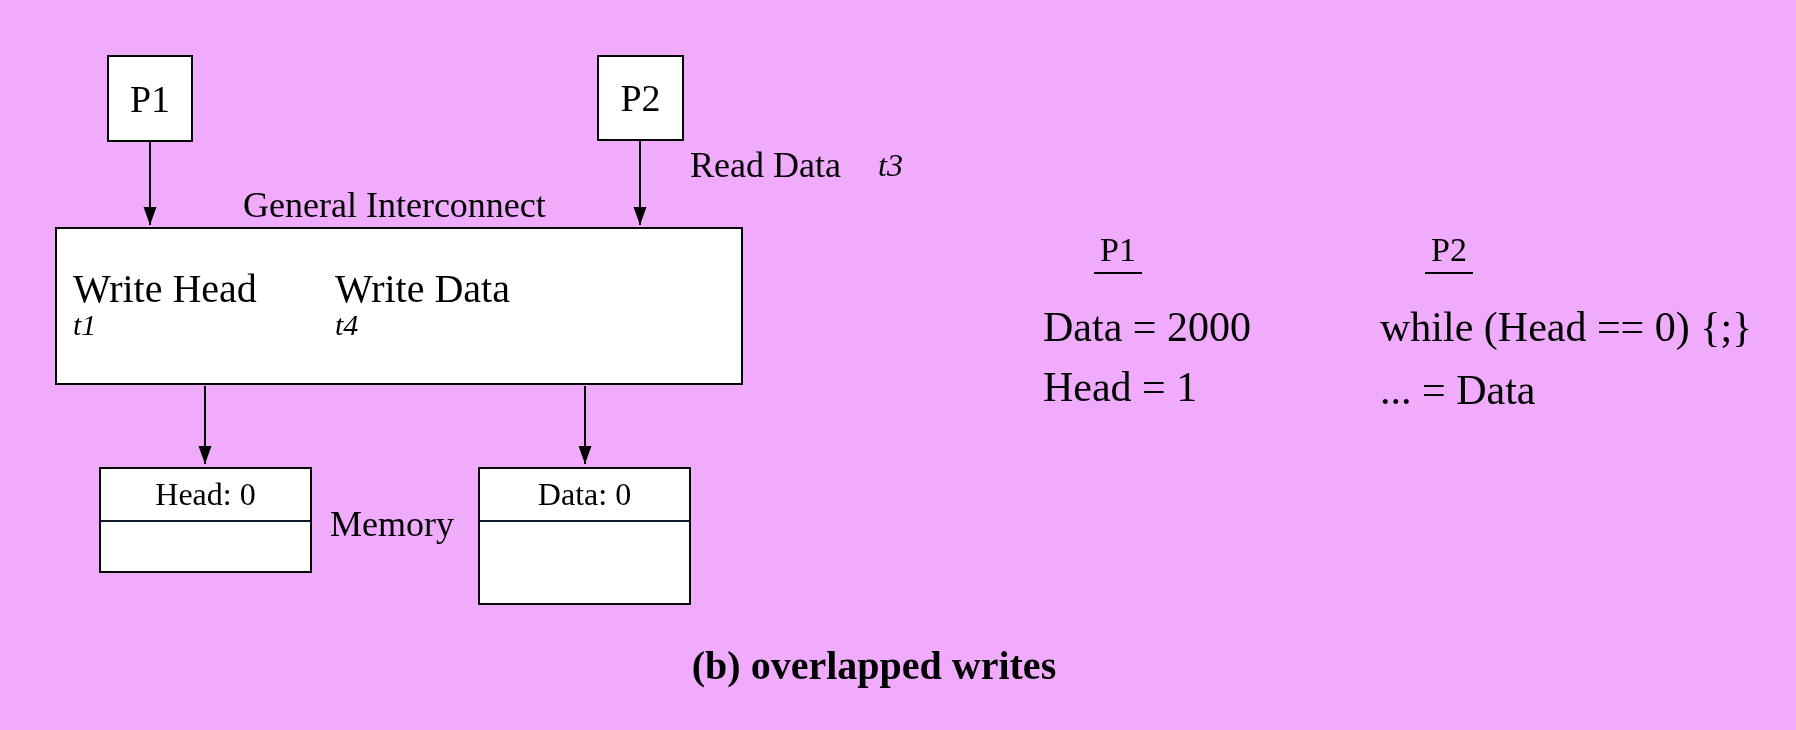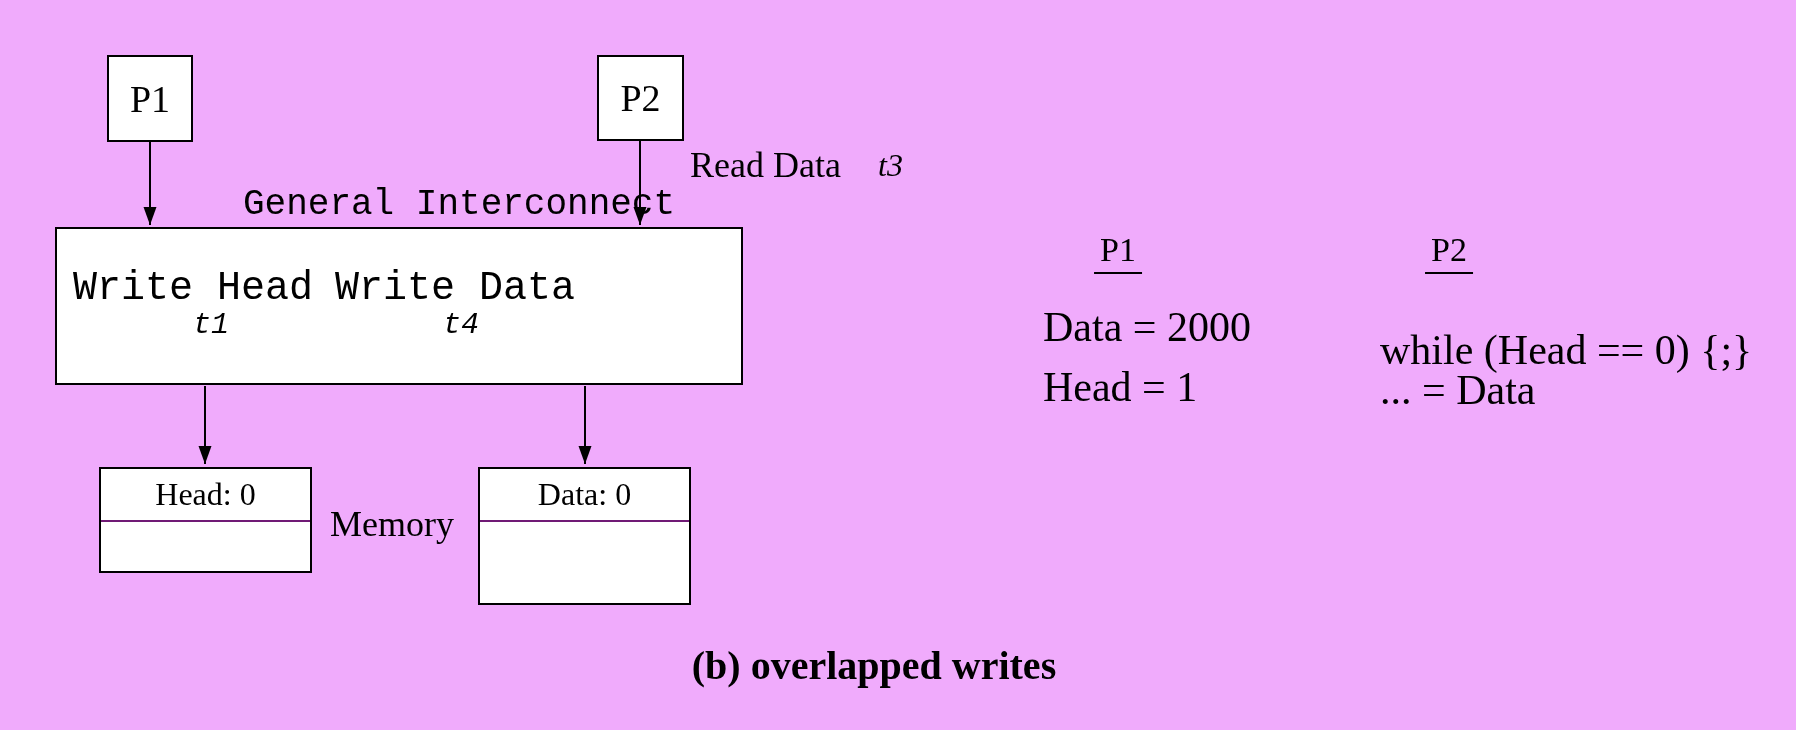--- a/index.html
+++ b/index.html
@@ -27,31 +27,31 @@
   .proc-box {
     display: flex;
     align-items: center;
     justify-content: center;
     font-size: 38px;
   }
   .mem-box { }
   .mem-cell-top {
     box-sizing: border-box;
     height: 53px;
-    border-bottom: 2px solid #701a75;
+    border-bottom: 2px solid #0f172a;
     display: flex;
     align-items: center;
     justify-content: center;
     font-size: 32px;
   }
   .mem-cell-bottom { height: 49px; }
 
   
   .lbl { position: absolute; white-space: nowrap; }
-  .center-lbl { text-align: right; font-family: Liberation Mono, monospace; }
+  .center-lbl { text-align: left; }
   .interconnect-lbl { font-size: 36px; }
   .write-lbl { font-size: 40px; line-height: 38px; }
   .time-lbl { font-style: italic; font-size: 30px; line-height: 34px; }
   .read-line { display: flex; align-items: flex-end; font-size: 36px; line-height: 38px; }
   .read-op-label { display: inline-block; width: 188px; }
   .read-op-time { font-style: italic; font-size: 32px; }
   .memory-lbl { font-size: 36px; }
   .code-header {
     font-size: 34px;
     border-bottom: 2px solid #000000;
@@ -136,19 +136,19 @@
     <div class="mem-cell-top">
       <span>Data: 0</span>
     </div>
     <div class="mem-cell-bottom"></div>
   </div>
 
   <div class="lbl code-header" style="left:1118px; top:231px;">P1</div>
   <div class="lbl code-header" style="left:1449px; top:231px;">P2</div>
 
   <div class="lbl code-line" style="left:1043px; top:303px;">Data = 2000</div>
-  <div class="lbl code-line" style="left:1380px; top:303px;margin-top:23px;">while (Head == 0) {;}</div>
+  <div class="lbl code-line" style="left:1380px; top:303px;">while (Head == 0) {;}</div>
   <div class="lbl code-line" style="left:1043px; top:363px;">Head = 1</div>
   <div class="lbl code-line" style="left:1380px; top:366px;">... = Data</div>
 
   <div class="lbl caption-lbl" style="left:874px; top:642px;">(b) overlapped writes</div>
 
 </div>
 
 </body></html>

